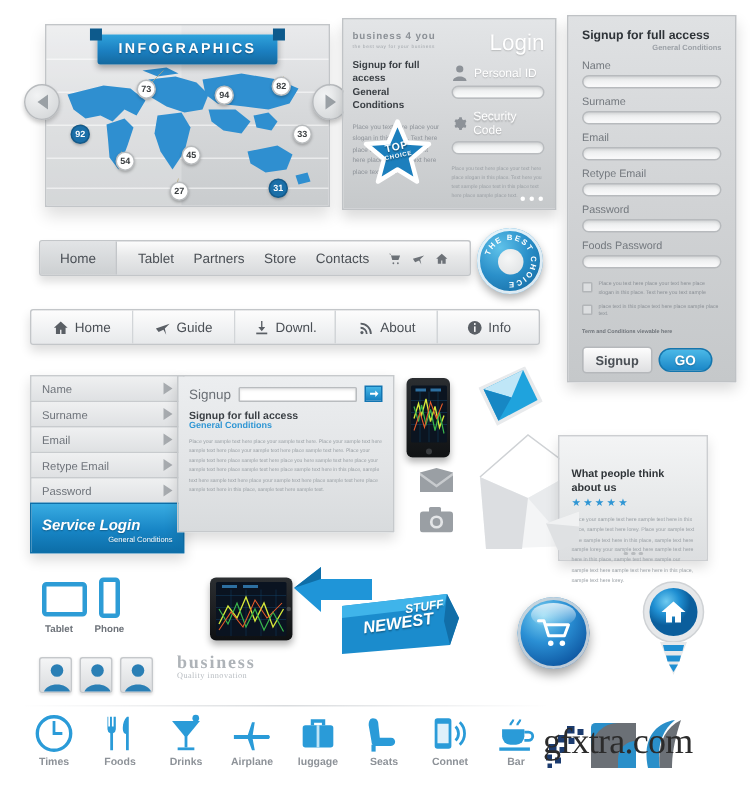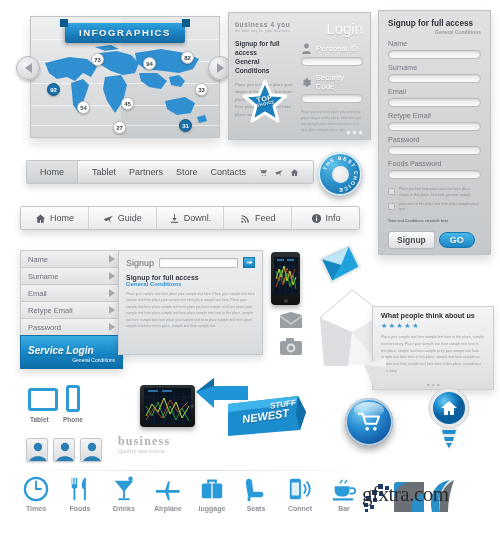--- a/index.html
+++ b/index.html
@@ -223,25 +223,24 @@
   .env-blue {
     position:absolute; left:322px; top:248px; width:38px; height:34px;
     transform: rotate(-18deg);
   }
   .env-white { position:absolute; left:318px; top:288px; width:66px; height:78px; }
   .mail-ico { position:absolute; left:280px; top:312px; width:22px; height:16px; }
   .cam-ico { position:absolute; left:280px; top:338px; width:22px; height:17px; }
 
   
   .testi {
-    position:absolute; left:372px; top:290px; width:122px; height:84px;
+    position:absolute; left:372px; top:290px; width:100px; height:84px;
     background: linear-gradient(180deg,#f3f4f5 0%,#e7e9ea 55%,#dcdee0 100%);
     border:1px solid #ccced1; box-shadow: 0 4px 8px rgba(0,0,0,.13);
-    padding: 4px 8px;
-    margin-top: 16px;
+    padding: 20px 8px;
   }
   .testi h4 { font-size:7.2px; color:#2f3438; font-weight:bold; }
   .stars { display:flex; gap:1.5px; margin-top:2px; }
   .stars span { color:#2f96d4; font-size:7px; }
   .testi p { font-size:3.5px; color:#9aa0a5; line-height:1.95; margin-top:4px; }
   .testi .dots2 { position:absolute; left:50%; bottom:3px; transform:translateX(-50%); display:flex; gap:2.5px; }
   .testi .dots2 i { width:2.5px;height:2.5px;border-radius:50%;background:#b8bbbe;display:block; }
   .fold { position:absolute; left:-9px; bottom:6px; width:22px; height:26px; }
 
   
@@ -286,21 +285,21 @@
   .pin { position:absolute; left:428px; top:386px; width:42px; height:66px; }
 
   
   .icon-row { position:absolute; left:14px; top:476px; width:352px; display:flex; }
   .icon-cell { flex:1; display:flex; flex-direction:column; align-items:center; gap:3px; }
   .icon-cell .lbl { font-size:7px; font-weight:bold; color:#8d9298; }
   .sep { position:absolute; left:14px; top:470px; width:352px; height:1px; background:linear-gradient(90deg,rgba(180,185,190,0),rgba(180,185,190,.5),rgba(180,185,190,0)); }
 
   
   .wm { position:absolute; left:362px; top:482px; display:flex; align-items:center; }
-  .wm .txt { font-size:21px; color:#2b2b2b; font-family:"Liberation Serif", serif; letter-spacing:-.5px; }
+  .wm .txt { font-size:24px; color:#2b2b2b; font-family:"Liberation Serif", serif; letter-spacing:-.5px; }
   .wm-dots { position:absolute; left:364px; top:484px; width:28px; height:30px; }
   .wm-sq { position:absolute; left:394px; top:482px; width:30px; height:30px; }
   .wm-leaf { position:absolute; left:428px; top:480px; width:28px; height:32px; }
 </style>
 </head>
 <body>
 
 <div class="stage">
 
   <div class="map-panel">
@@ -491,21 +490,21 @@
           <rect x="4" y="19" width="16" height="2.5" fill="#5a5f65"></rect>
         </svg>
         <span>Downl.</span>
       </div>
       <div class="t">
         <svg width="11" height="11" viewBox="0 0 24 24">
           <circle cx="5" cy="19" r="2.3" fill="#5a5f65"></circle>
           <path d="M3 12a9 9 0 019 9" fill="none" stroke="#5a5f65" stroke-width="2.6"></path>
           <path d="M3 6a15 15 0 0115 15" fill="none" stroke="#5a5f65" stroke-width="2.6"></path>
         </svg>
-        <span>Feed</span>
+        <span>About</span>
       </div>
       <div class="t">
         <svg width="11" height="11" viewBox="0 0 24 24">
           <circle cx="12" cy="12" r="10" fill="#5a5f65"></circle>
           <rect x="11" y="10" width="2.2" height="8" fill="#fff"></rect>
           <circle cx="12.1" cy="6.6" r="1.4" fill="#fff"></circle>
         </svg>
         <span>Info</span>
       </div>
     </div>

